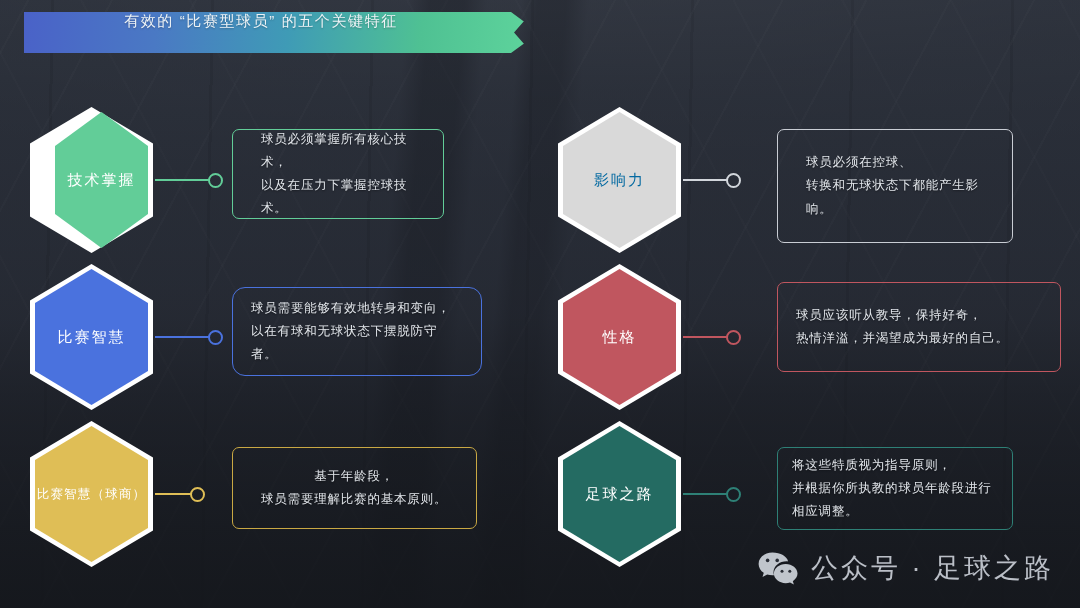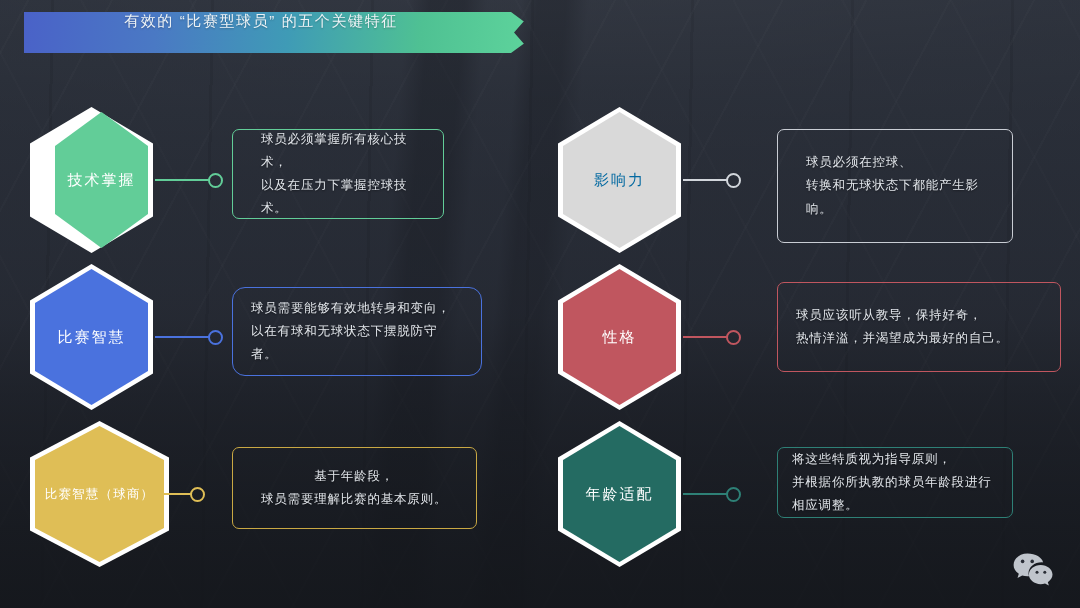--- a/index.html
+++ b/index.html
@@ -245,59 +245,60 @@
       <div class="line" style="background:#C0565F;"></div>
       <div class="dot"></div>
     </div>
     <div class="card" style="left:777px; top:282px; width:284px; height:90px; border-color:#C0565F;">
       <div class="card-text" style="padding:0 18px;">球员应该听从教导，保持好奇，
 热情洋溢，并渴望成为最好的自己。</div>
     </div>
   </div>
 
   <div class="feature">
-    <div class="hex-wrap" style="left:30px; top:421px;padding-left:16px;">
+    <div class="hex-wrap" style="left:30px; top:421px;">
       <div class="hex-outer"></div>
       <div class="hex-inner" style="background:#DFBE56;">
         <span class="hex-label small">比赛智慧（球商）</span>
       </div>
     </div>
     <div class="connector" style="left:155px; top:487px; width:50px; color:#DFBE56;">
       <div class="line" style="background:#DFBE56;"></div>
       <div class="dot"></div>
     </div>
     <div class="card" style="left:232px; top:447px; width:245px; height:82px; border-color:#C9A843;text-align:center;">
       <div class="card-text">基于年龄段，
 球员需要理解比赛的基本原则。</div>
     </div>
   </div>
 
   <div class="feature">
     <div class="hex-wrap" style="left:558px; top:421px;">
       <div class="hex-outer"></div>
       <div class="hex-inner" style="background:#246B62;">
-        <span class="hex-label">年龄适配</span>
+        <span class="hex-label">足球之路</span>
       </div>
     </div>
     <div class="connector" style="left:683px; top:487px; width:58px; color:#2E8076;">
       <div class="line" style="background:#2E8076;"></div>
       <div class="dot"></div>
     </div>
-    <div class="card" style="left:777px; top:447px; width:236px; height:71px; border-color:#2E8076;">
+    <div class="card" style="left:777px; top:447px; width:236px; height:83px; border-color:#2E8076;">
       <div class="card-text" style="padding:0 14px;">将这些特质视为指导原则，
 并根据你所执教的球员年龄段进行相应调整。</div>
     </div>
   </div>
 
   <div id="watermark">
     <span>
       <svg class="wechat-icon" width="42" height="34" viewBox="0 0 42 34" aria-hidden="true">
         <path d="M15.5 1.5C7.8 1.5 1.6 6.6 1.6 12.9c0 3.6 2 6.8 5.2 8.9l-1.3 4.1 4.7-2.4c1.6.5 3.4.8 5.3.8.5 0 1 0 1.5-.1-.3-1-.5-2-.5-3 0-6 5.9-10.9 13.2-10.9.5 0 1 0 1.4.1C30.1 5.4 23.5 1.5 15.5 1.5z" fill="#cfd4db"></path>
         <circle cx="10.6" cy="9.4" r="1.8" fill="#2b2f38"></circle>
         <circle cx="20.2" cy="9.4" r="1.8" fill="#2b2f38"></circle>
         <path d="M40.5 22.6c0-5.3-5.3-9.6-11.8-9.6s-11.8 4.3-11.8 9.6 5.3 9.6 11.8 9.6c1.5 0 3-.2 4.3-.6l3.9 2-1.1-3.4c2.8-1.8 4.7-4.5 4.7-7.6z" fill="#cfd4db"></path>
         <circle cx="25" cy="20.3" r="1.5" fill="#2b2f38"></circle>
         <circle cx="32.8" cy="20.3" r="1.5" fill="#2b2f38"></circle>
       </svg>
     </span>
+    <span class="wm-text">公众号 · 足球之路</span>
   </div>
 
 </div>
 
 </body></html>

